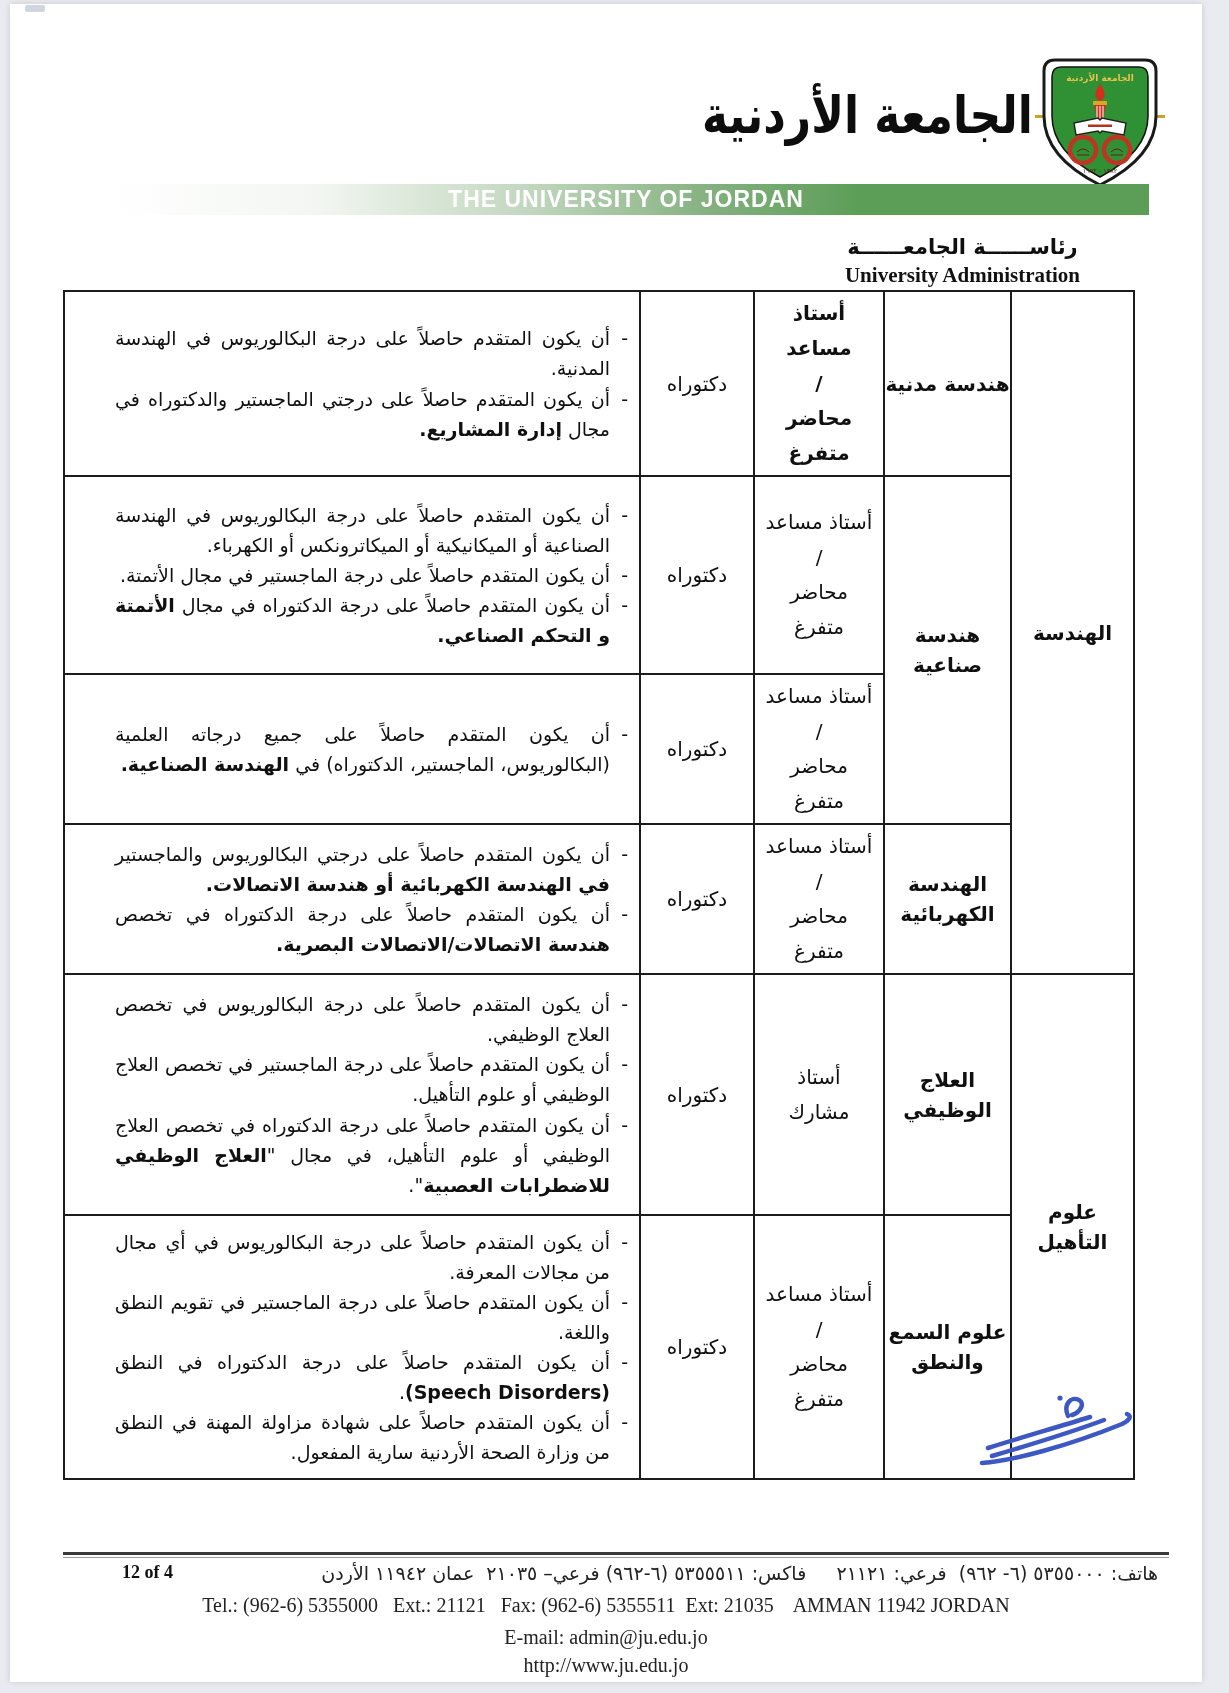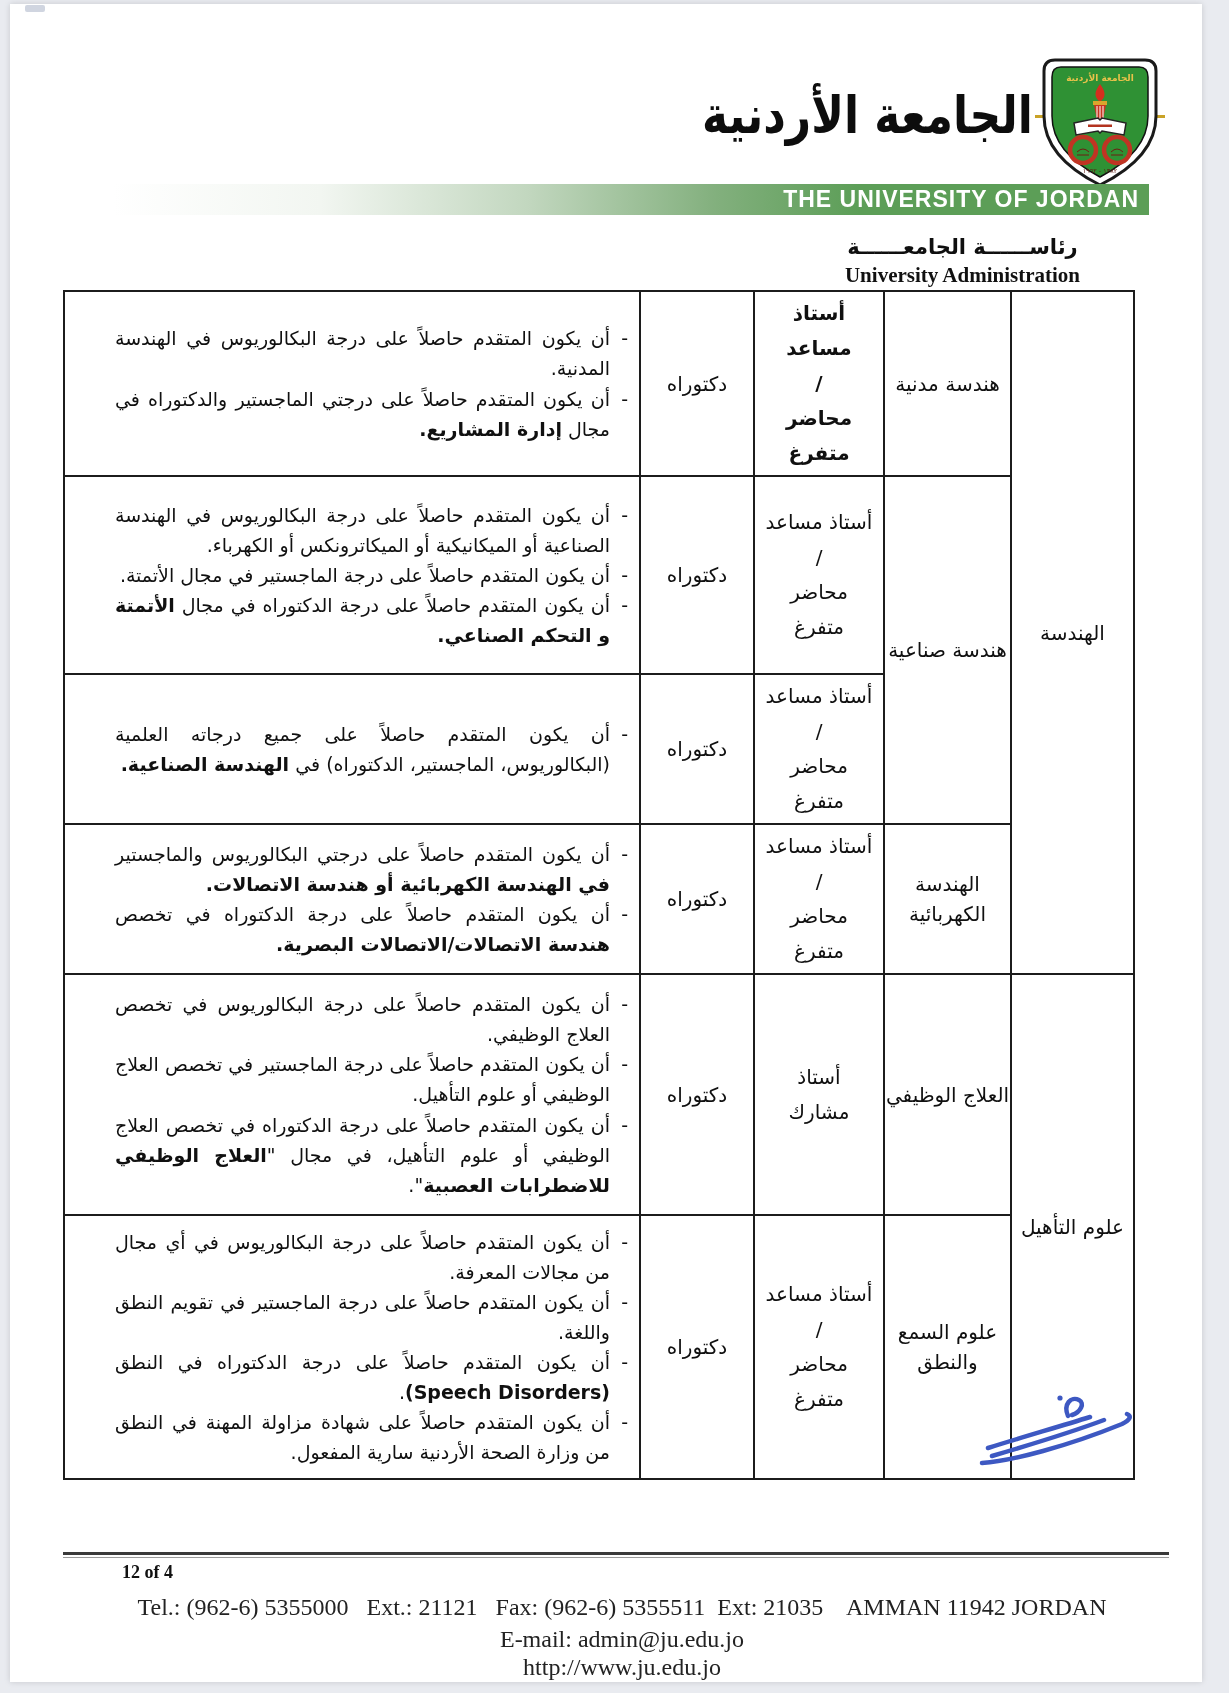--- a/index.html
+++ b/index.html
@@ -23,21 +23,21 @@
   .calligraphy {
     position:absolute; left:700px; top:56px; width:315px; height:108px;
     display:flex; align-items:center; justify-content:center;
     font-weight:700; font-size:44px; color:#0d0d0d;
     transform:scaleY(1.18); direction:rtl; white-space:nowrap;
   }
   .emblem { position:absolute; left:1025px; top:50px; }
   .banner {
     position:absolute; left:103px; top:180px; width:1036px; height:31px;
     background:linear-gradient(90deg,#ffffff 0%,#f2f6f1 20%,#c2d7bf 40%,#83b07e 58%,#5c9e57 72%,#5c9e57 100%);
-    display:flex; align-items:center; justify-content:flex-end;
+    display:flex; align-items:center; justify-content:center;
     padding-right:10px;
   }
   .banner-text {
     font-family:"Liberation Sans", sans-serif; font-weight:700;
     font-size:23px; letter-spacing:1px; color:#ffffff;
   }
   .admin-block {
     position:absolute; left:800px; top:231px; width:305px; text-align:center;
   }
   .admin-ar { font-size:21px; font-weight:700; direction:rtl; color:#0f0f0f; }
@@ -46,21 +46,21 @@
   
   table.reqs {
     position:absolute; left:53px; top:286px;
     width:1070px; border-collapse:collapse; direction:rtl;
     table-layout:fixed;
   }
   table.reqs td {
     border:2px solid #1c1c1c; vertical-align:middle;
     font-size:20px; color:#101010;
   }
-  td.c-faculty, td.c-dept { font-weight:400; text-align:center; line-height:1.5; padding:0; }
+  td.c-faculty, td.c-dept { font-weight:700; text-align:center; line-height:1.5; padding:0; }
   td.c-rank { text-align:center; line-height:1.75; padding:4px; font-size:19px;margin-top:44px; }
   td.c-rank.bold { font-weight:700; }
   td.c-degree { text-align:center; padding:4px; }
   td.c-req { padding:4px 8px 4px 6px; }
   td.c-req ul { list-style:none; direction:rtl; text-align:justify; font-size:19px; line-height:1.58; }
   td.c-req li { position:relative; padding-right:21px;margin-left:44px; }
   td.c-req li::before { content:"-"; position:absolute; right:3px; top:0; }
   td.c-req b { font-weight:700; }
 
   
@@ -75,22 +75,22 @@
     position:absolute; right:44px; top:1558px; width:1000px;
     direction:rtl; text-align:right; font-size:19px; color:#222;
     white-space:pre-wrap;
   }
   .page-indicator {
     position:absolute; left:112px; top:1558px;
     font-family:"Liberation Serif", serif; font-weight:700; font-size:18px; color:#111;
     background:rgba(255,255,255,0.6);
   }
   .footer-en, .footer-mail, .footer-url {
-    position:absolute; left:16px; width:1192px; text-align:center;
-    font-family:"Liberation Serif", serif; font-size:24px; color:#222;
+    position:absolute; left:0; width:1192px; text-align:center;
+    font-family:"Liberation Serif", serif; font-size:20px; color:#222;
     white-space:pre-wrap;
   }
   .footer-en  { top:1590px; }
   .footer-mail{ top:1622px; }
   .footer-url { top:1650px; }
 </style>
 </head>
 <body>
 
 <div class="page">
@@ -212,18 +212,19 @@
     <g stroke="#3d58c2" stroke-width="4.5" fill="none" stroke-linecap="round">
       <path d="M20 60 C48 51 90 39 122 29"></path>
       <path d="M24 68 C58 58 104 44 136 32"></path>
       <path d="M14 75 C44 73 100 58 154 36 C162 32 164 28 159 26"></path>
       <path d="M100 28 C95 16 103 8 111 12 C117 15 113 24 104 27"></path>
       <circle cx="92" cy="10" r="2.6" fill="#3d58c2" stroke="none"></circle>
     </g>
   </svg>
 
   <div class="footer-rule"></div>
+  <div class="footer-ar" dir="rtl">هاتف: ٥٣٥٥٠٠٠ (٦- ٩٦٢)  فرعي: ٢١١٢١     فاكس: ٥٣٥٥٥١١ (٦-٩٦٢) فرعي– ٢١٠٣٥  عمان ١١٩٤٢ الأردن</div>
   <div class="page-indicator">12 of 4</div>
   <div class="footer-en">Tel.: (962-6) 5355000   Ext.: 21121   Fax: (962-6) 5355511  Ext: 21035    AMMAN 11942 JORDAN</div>
   <div class="footer-mail">E-mail: admin@ju.edu.jo</div>
   <div class="footer-url">http://www.ju.edu.jo</div>
 
 </div>
 
 </body></html>

